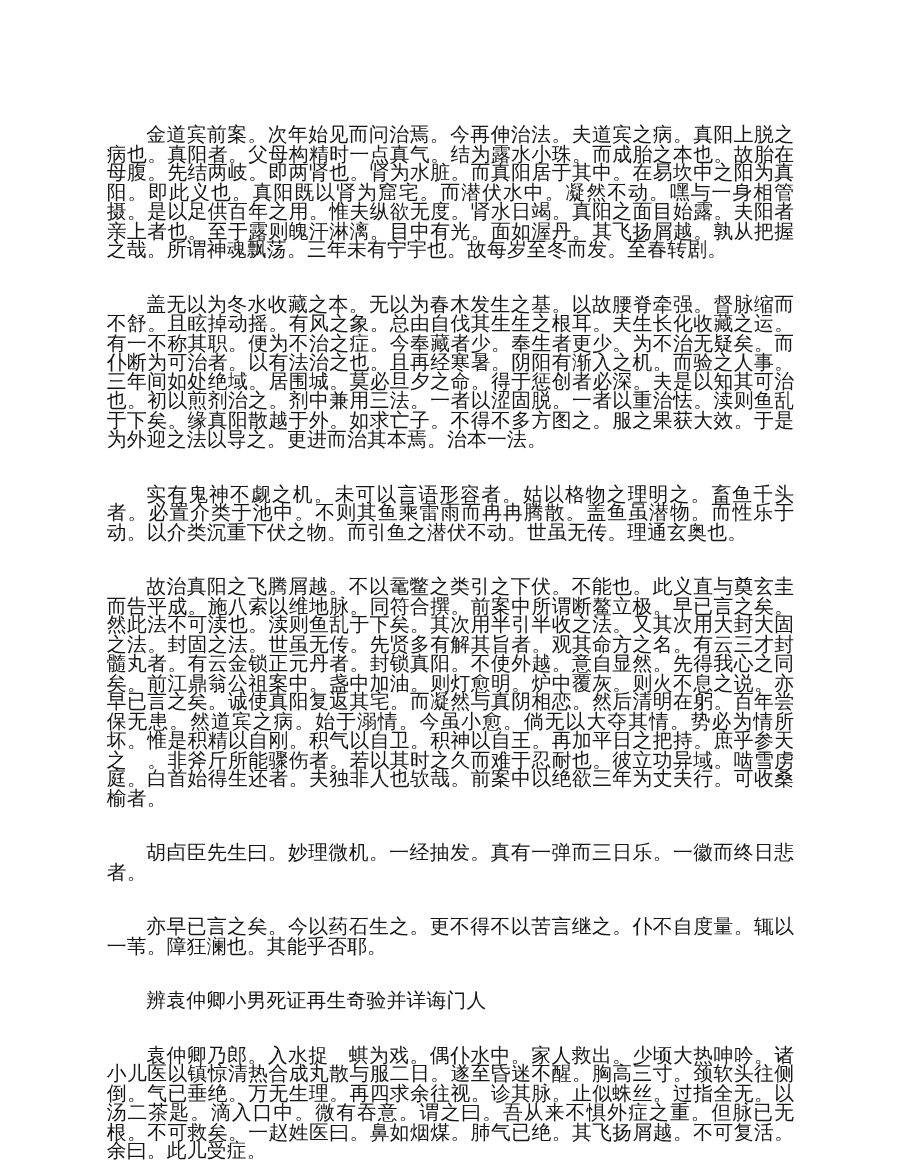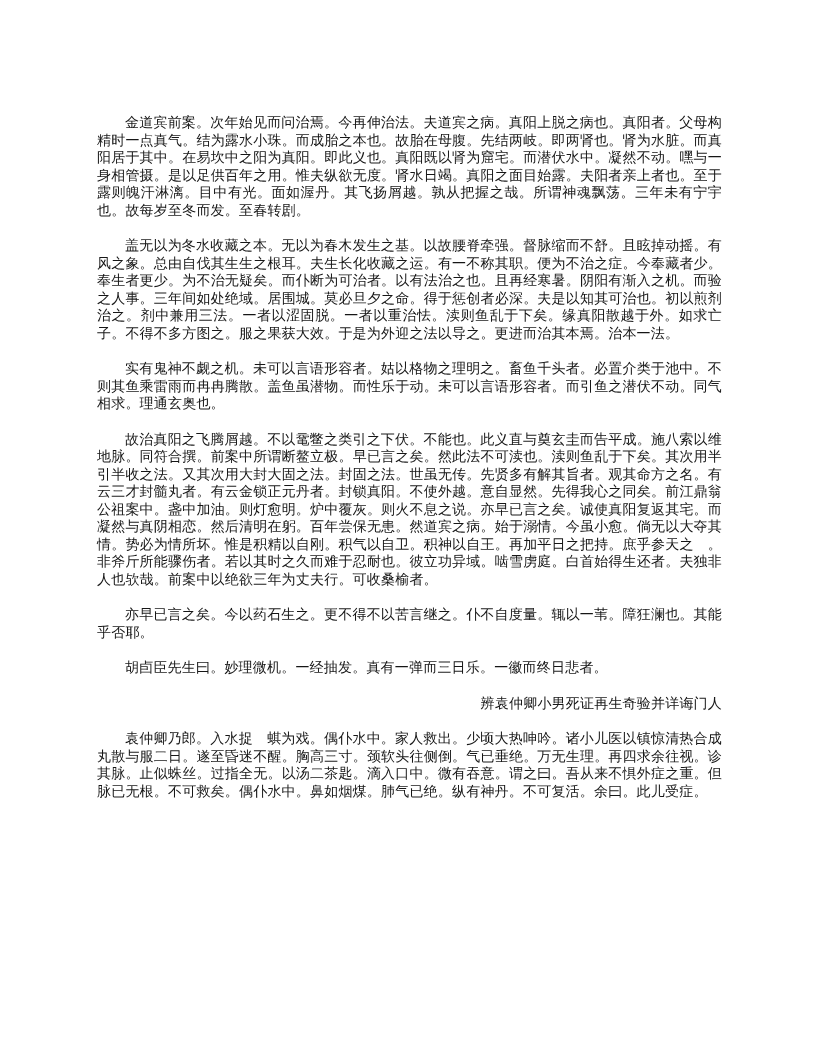--- a/index.html
+++ b/index.html
@@ -13,42 +13,42 @@
     height: 1056px;
     margin: 0 auto;
     background: #ffffff;
     overflow: hidden;
     box-sizing: border-box;
     padding: 114px 94px 60px 97px;
     font-family: "Liberation Serif", "DejaVu Serif", serif;
     color: #161616;
   }
   .doc-body p {
-    margin: 18px 0;
-    font-size: 14px;
+    margin: 32px 0;
+    font-size: 18px;
     line-height: 17.5px;
     text-align: justify;
     text-justify: inter-ideograph;
     text-indent: 2em;
     letter-spacing: 0.2px;
   }
   .doc-body p:first-child {
     margin-top: 0;
   }
   .doc-body p.heading {
-    text-align: right;
+    text-align: left;
   }
 </style>
 </head>
 <body>
 
 <div class="page">
   <div class="doc-body">
     <p>金道宾前案。次年始见而问治焉。今再伸治法。夫道宾之病。真阳上脱之病也。真阳者。父母构精时一点真气。结为露水小珠。而成胎之本也。故胎在母腹。先结两岐。即两肾也。肾为水脏。而真阳居于其中。在易坎中之阳为真阳。即此义也。真阳既以肾为窟宅。而潜伏水中。凝然不动。嘿与一身相管摄。是以足供百年之用。惟夫纵欲无度。肾水日竭。真阳之面目始露。夫阳者亲上者也。至于露则魄汗淋漓。目中有光。面如渥丹。其飞扬屑越。孰从把握之哉。所谓神魂飘荡。三年未有宁宇也。故每岁至冬而发。至春转剧。</p>
     <p>盖无以为冬水收藏之本。无以为春木发生之基。以故腰脊牵强。督脉缩而不舒。且眩掉动摇。有风之象。总由自伐其生生之根耳。夫生长化收藏之运。有一不称其职。便为不治之症。今奉藏者少。奉生者更少。为不治无疑矣。而仆断为可治者。以有法治之也。且再经寒暑。阴阳有渐入之机。而验之人事。三年间如处绝域。居围城。莫必旦夕之命。得于惩创者必深。夫是以知其可治也。初以煎剂治之。剂中兼用三法。一者以涩固脱。一者以重治怯。渎则鱼乱于下矣。缘真阳散越于外。如求亡子。不得不多方图之。服之果获大效。于是为外迎之法以导之。更进而治其本焉。治本一法。</p>
-    <p>实有鬼神不觑之机。未可以言语形容者。姑以格物之理明之。畜鱼千头者。必置介类于池中。不则其鱼乘雷雨而冉冉腾散。盖鱼虽潜物。而性乐于动。未可以言语形容者。而引鱼之潜伏不动。同气相求。理通玄奥也。</p>
+    <p>实有鬼神不觑之机。未可以言语形容者。姑以格物之理明之。畜鱼千头者。必置介类于池中。不则其鱼乘雷雨而冉冉腾散。盖鱼虽潜物。而性乐于动。以介类沉重下伏之物。而引鱼之潜伏不动。世虽无传。理通玄奥也。</p>
     <p>故治真阳之飞腾屑越。不以鼋鳖之类引之下伏。不能也。此义直与奠玄圭而告平成。施八索以维地脉。同符合撰。前案中所谓断鳌立极。早已言之矣。然此法不可渎也。渎则鱼乱于下矣。其次用半引半收之法。又其次用大封大固之法。封固之法。世虽无传。先贤多有解其旨者。观其命方之名。有云三才封髓丸者。有云金锁正元丹者。封锁真阳。不使外越。意自显然。先得我心之同矣。前江鼎翁公祖案中。盏中加油。则灯愈明。炉中覆灰。则火不息之说。亦早已言之矣。诚使真阳复返其宅。而凝然与真阴相恋。然后清明在躬。百年尝保无患。然道宾之病。始于溺情。今虽小愈。倘无以大夺其情。势必为情所坏。惟是积精以自刚。积气以自卫。积神以自王。再加平日之把持。庶乎参天之　。非斧斤所能骤伤者。若以其时之久而难于忍耐也。彼立功异域。啮雪虏庭。白首始得生还者。夫独非人也欤哉。前案中以绝欲三年为丈夫行。可收桑榆者。</p>
+    <p>胡卣臣先生曰。妙理微机。一经抽发。真有一弹而三日乐。一徽而终日悲者。</p>
     <p>亦早已言之矣。今以药石生之。更不得不以苦言继之。仆不自度量。辄以一苇。障狂澜也。其能乎否耶。</p>
-    <p>胡卣臣先生曰。妙理微机。一经抽发。真有一弹而三日乐。一徽而终日悲者。</p>
     <p class="heading">辨袁仲卿小男死证再生奇验并详诲门人</p>
-    <p>袁仲卿乃郎。入水捉　蜞为戏。偶仆水中。家人救出。少顷大热呻吟。诸小儿医以镇惊清热合成丸散与服二日。遂至昏迷不醒。胸高三寸。颈软头往侧倒。气已垂绝。万无生理。再四求余往视。诊其脉。止似蛛丝。过指全无。以汤二茶匙。滴入口中。微有吞意。谓之曰。吾从来不惧外症之重。但脉已无根。不可救矣。偶仆水中。鼻如烟煤。肺气已绝。纵有神丹。不可复活。余曰。此儿受症。</p>
+    <p>袁仲卿乃郎。入水捉　蜞为戏。偶仆水中。家人救出。少顷大热呻吟。诸小儿医以镇惊清热合成丸散与服二日。遂至昏迷不醒。胸高三寸。颈软头往侧倒。气已垂绝。万无生理。再四求余往视。诊其脉。止似蛛丝。过指全无。以汤二茶匙。滴入口中。微有吞意。谓之曰。吾从来不惧外症之重。但脉已无根。不可救矣。一赵姓医曰。鼻如烟煤。肺气已绝。其飞扬屑越。不可复活。余曰。此儿受症。</p>
   </div>
 </div>
 
 </body></html>

